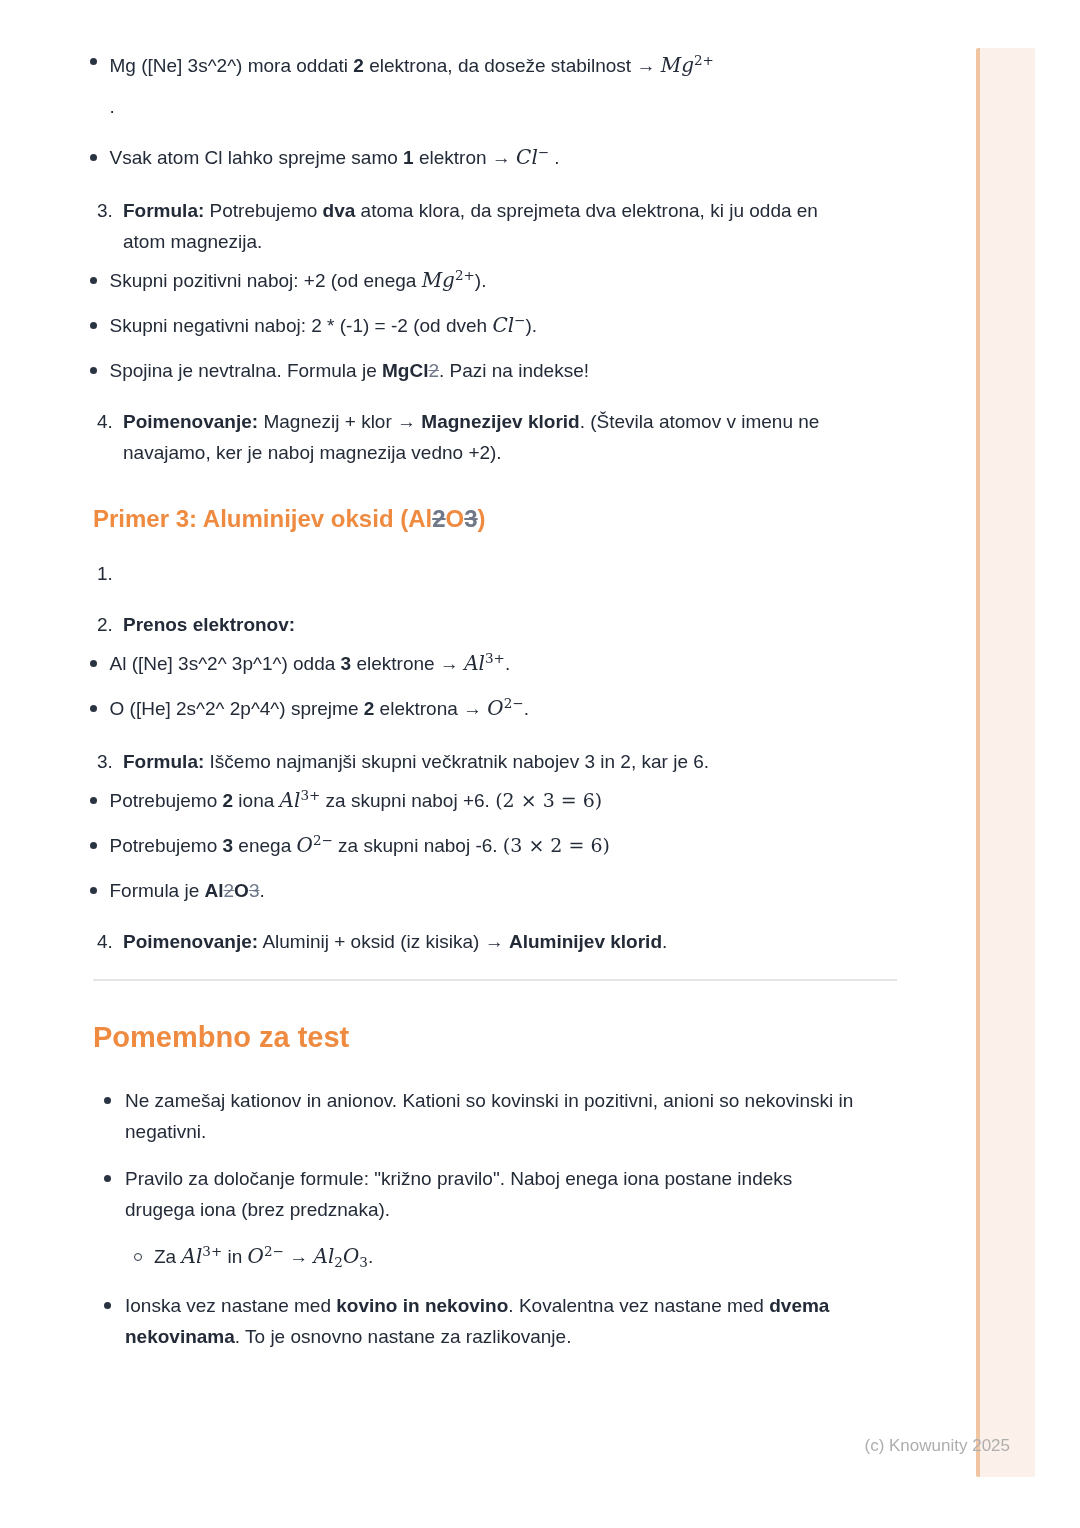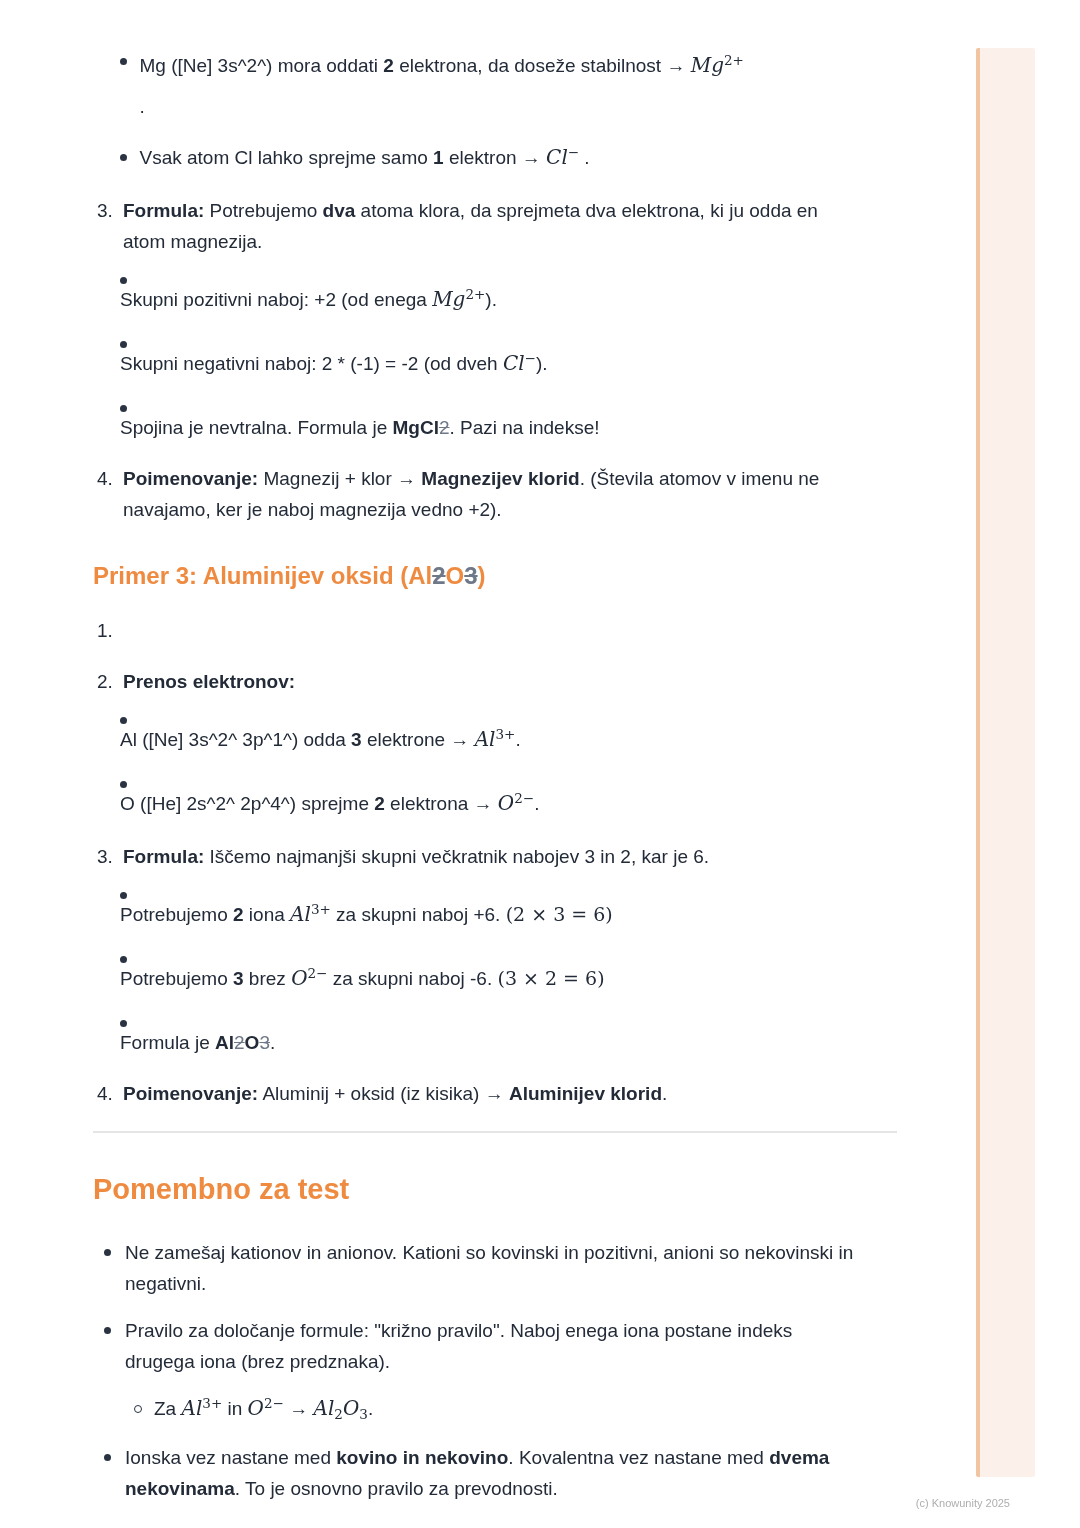--- a/index.html
+++ b/index.html
@@ -7,34 +7,34 @@
     width:1080px;height:1528px;position:relative;overflow:hidden;
     background:#ffffff;color:#232b38;
     font-family:"Liberation Sans",sans-serif;
   }
   #doc{position:absolute;left:0;top:46px;width:856px;z-index:2;}
 
   
   .row{display:flex;align-items:flex-start;font-size:19px;line-height:31px;}
   .content{flex:1 1 auto;min-width:0;}
 
-  .ul2-row{padding-left:120px;}
+  .ul2-row{padding-left:90px;}
   .ul2-row:not(:last-child){margin-bottom:16px;}
   .ul1-row{padding-left:104px;margin-bottom:16px;}
   .circ-row{padding-left:134px;margin:8px 0 16px;}
 
   .dot{flex:none;width:7px;height:7px;border-radius:50%;background:#2a3342;margin-top:12px;margin-right:12.5px;}
   .ul1-row .dot{margin-right:14px;}
   .circ{flex:none;width:6px;height:6px;border:1.5px solid #2a3342;border-radius:50%;margin-top:11.5px;margin-right:12px;}
 
   .num-block{margin:20px 0;}
   .num-row{padding-left:97px;}
   .num{flex:none;width:26px;}
   .sub-list{margin-top:8px;}
-  .sub-list .ul2-row{margin-bottom:12px;flex-direction:column;}
+  .sub-list .ul2-row{margin-bottom:12px;}
   .sub-list .ul2-row:last-child{margin-bottom:0;}
 
   .tall{line-height:39px;}
 
   
   .h3{color:#ef8b41;font-size:24px;line-height:30px;font-weight:700;margin:36px 0 24px 93px;}
   .h2{color:#ef8b41;font-size:29px;line-height:36px;font-weight:700;margin:38px 0 30px 93px;}
 
   .hr{border:none;border-top:2px solid #e5e5e5;margin:22px 0 0 93px;width:804px;height:0;}
 
@@ -46,22 +46,22 @@
   .rmi{font-family:"DejaVu Serif",serif;font-style:italic;font-size:20px;}
   .rmsup{font-family:"DejaVu Serif",serif;font-size:13.5px;position:relative;top:-7px;}
   .rmsub{font-family:"DejaVu Serif",serif;font-size:13.5px;position:relative;top:4px;}
 
   
   #edge-panel{
     position:absolute;left:976px;top:48px;width:55px;height:1429px;z-index:1;
     background:#fcf1ea;border-left:4.5px solid #f1c5a2;border-radius:2px;
   }
   #copyright{
-    position:absolute;top:1494px;right:70px;z-index:5;
-    font-size:11px;line-height:18px;color:#aeaeae;
+    position:absolute;top:1437px;right:70px;z-index:5;
+    font-size:17px;line-height:18px;color:#aeaeae;
   }
 </style>
 </head>
 <body>
 
 <div id="doc">
     <div class="ul">
       <div class="row ul2-row">
         <span class="dot"></span>
         <div class="content tall"><span>Mg ([Ne] 3s^2^) mora oddati </span><span class="rb">2</span><span> elektrona, da doseže stabilnost → </span><span class="rmi">Mg</span><span class="rmsup">2+</span><br><span>.</span></div>
@@ -124,21 +124,21 @@
         <span class="num">3.</span>
         <div class="content"><span class="rb">Formula:</span><span> Iščemo najmanjši skupni večkratnik nabojev 3 in 2, kar je 6.</span></div>
       </div>
       <div class="sub-list">
         <div class="row ul2-row">
           <span class="dot"></span>
           <div class="content"><span>Potrebujemo </span><span class="rb">2</span><span> iona </span><span class="rmi">Al</span><span class="rmsup">3+</span><span> za skupni naboj +6. </span><span class="rm">(2 × 3 = 6)</span></div>
         </div>
         <div class="row ul2-row">
           <span class="dot"></span>
-          <div class="content"><span>Potrebujemo </span><span class="rb">3</span><span> brez </span><span class="rmi">O</span><span class="rmsup">2−</span><span> za skupni naboj -6. </span><span class="rm">(3 × 2 = 6)</span></div>
+          <div class="content"><span>Potrebujemo </span><span class="rb">3</span><span> enega </span><span class="rmi">O</span><span class="rmsup">2−</span><span> za skupni naboj -6. </span><span class="rm">(3 × 2 = 6)</span></div>
         </div>
         <div class="row ul2-row">
           <span class="dot"></span>
           <div class="content"><span>Formula je </span><span class="rb">Al</span><span class="rstrike">2</span><span class="rb">O</span><span class="rstrike">3</span><span>.</span></div>
         </div>
       </div>
     </div>
     <div class="num-block">
       <div class="row num-row">
         <span class="num">4.</span>
@@ -155,20 +155,20 @@
       <div class="row ul1-row">
         <span class="dot"></span>
         <div class="content"><span>Pravilo za določanje formule: "križno pravilo". Naboj enega iona postane indeks drugega iona (brez predznaka).</span></div>
       </div>
       <div class="row circ-row">
         <span class="circ"></span>
         <div class="content"><span>Za </span><span class="rmi">Al</span><span class="rmsup">3+</span><span> in </span><span class="rmi">O</span><span class="rmsup">2−</span><span> → </span><span class="rmi">Al</span><span class="rmsub">2</span><span class="rmi">O</span><span class="rmsub">3</span><span>.</span></div>
       </div>
       <div class="row ul1-row">
         <span class="dot"></span>
-        <div class="content"><span>Ionska vez nastane med </span><span class="rb">kovino in nekovino</span><span>. Kovalentna vez nastane med </span><span class="rb">dvema nekovinama</span><span>. To je osnovno pravilo za prevodnosti.</span></div>
+        <div class="content"><span>Ionska vez nastane med </span><span class="rb">kovino in nekovino</span><span>. Kovalentna vez nastane med </span><span class="rb">dvema nekovinama</span><span>. To je osnovno nastane za razlikovanje.</span></div>
       </div>
     </div>
   </div>
 
 <div id="edge-panel"></div>
 
 <div id="copyright">(c) Knowunity 2025</div>
 
 </body></html>

